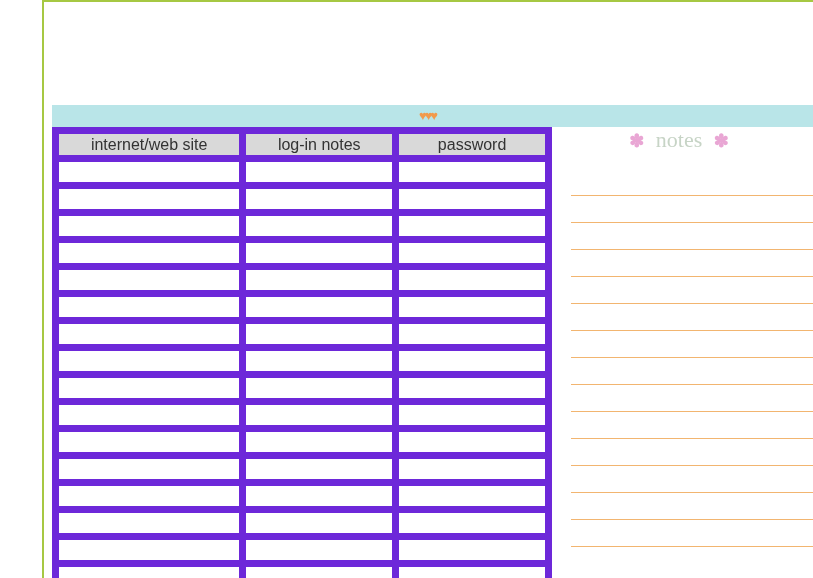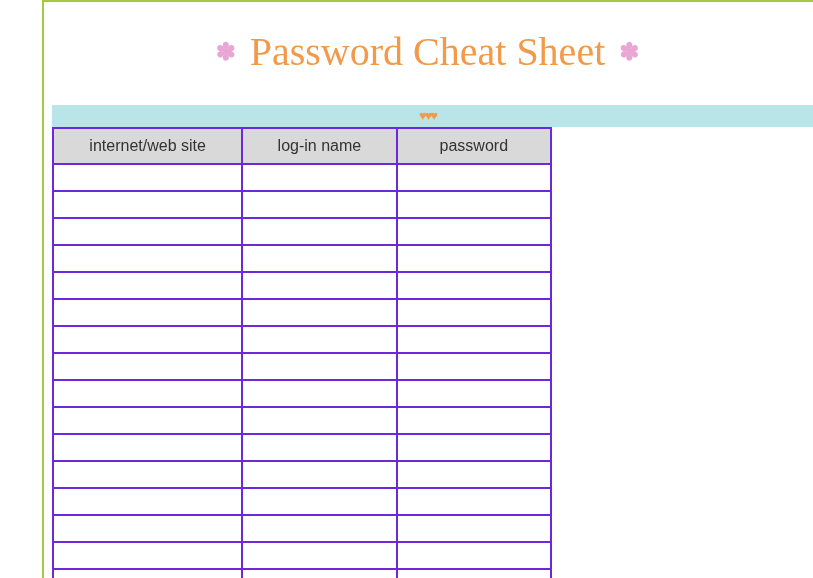--- a/index.html
+++ b/index.html
@@ -77,23 +77,23 @@
     width: 500px;
   }
   
   table {
     border-collapse: collapse;
     width: 100%;
     table-layout: fixed;
   }
   
   th, td {
-    border: 2px solid #6d28d9;
+    border: 7px solid #6d28d9;
     height: 27px;
-    padding: 8px;
+    padding: 0;
   }
   
   th {
     background: #d9d9d9;
     font-family: "Century Gothic", "Segoe UI", sans-serif;
     font-weight: normal;
     font-size: 16px;
     color: #333;
     text-align: center;
     height: 28px;
@@ -132,35 +132,30 @@
     height: 27px;
     margin-left: 6px;
   }
 </style>
 </head>
 <body>
 
 <div class="page">
   <div class="frame"></div>
 
-  <div class="title-row">
-    <span class="asterisk">✽</span>
-    <span class="title">Password Cheat Sheet</span>
-    <span class="asterisk">✽</span>
-  </div>
 
   <div class="teal-bar"></div>
   <div class="hearts">♥♥♥</div>
 
   <div class="table-wrap">
     <table>
       <thead>
         <tr>
           <th class="col-site">internet/web site</th>
-          <th class="col-login">log-in name</th>
+          <th class="col-login">log-in notes</th>
           <th class="col-pw">password</th>
         </tr>
       </thead>
       <tbody id="tbody">
           <tr>
             <td></td>
             <td></td>
             <td></td>
           </tr>
           <tr>
@@ -235,13 +230,36 @@
           </tr>
           <tr>
             <td></td>
             <td></td>
             <td></td>
           </tr>
         </tbody>
     </table>
   </div>
 
+  <div class="notes-area">
+    <div class="notes-title">
+      <span class="small-ast">✽</span>
+      <span>notes</span>
+      <span class="small-ast">✽</span>
+    </div>
+    <div id="note-lines">
+        <div class="note-line"></div>
+        <div class="note-line"></div>
+        <div class="note-line"></div>
+        <div class="note-line"></div>
+        <div class="note-line"></div>
+        <div class="note-line"></div>
+        <div class="note-line"></div>
+        <div class="note-line"></div>
+        <div class="note-line"></div>
+        <div class="note-line"></div>
+        <div class="note-line"></div>
+        <div class="note-line"></div>
+        <div class="note-line"></div>
+        <div class="note-line"></div>
+      </div>
+  </div>
 </div>
 
 </body></html>

